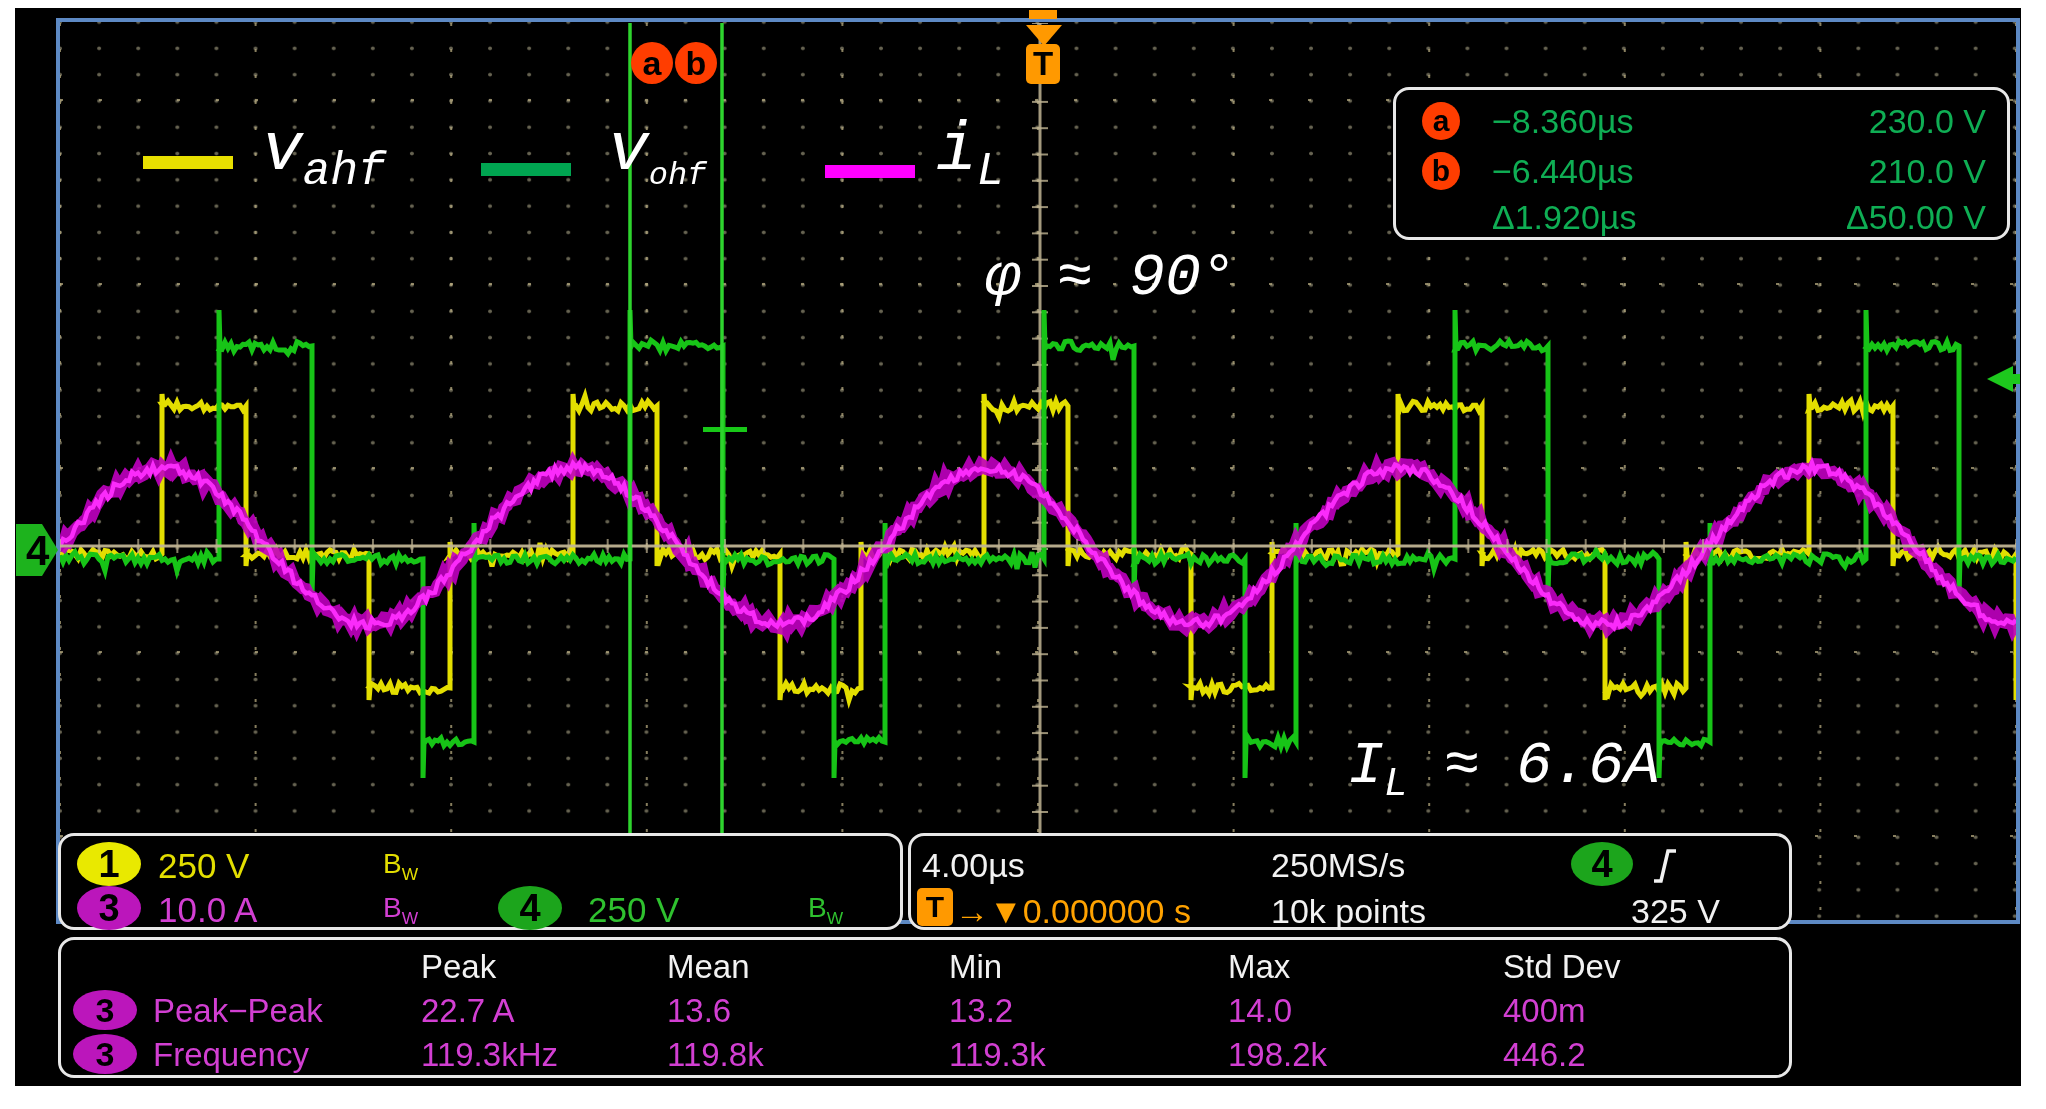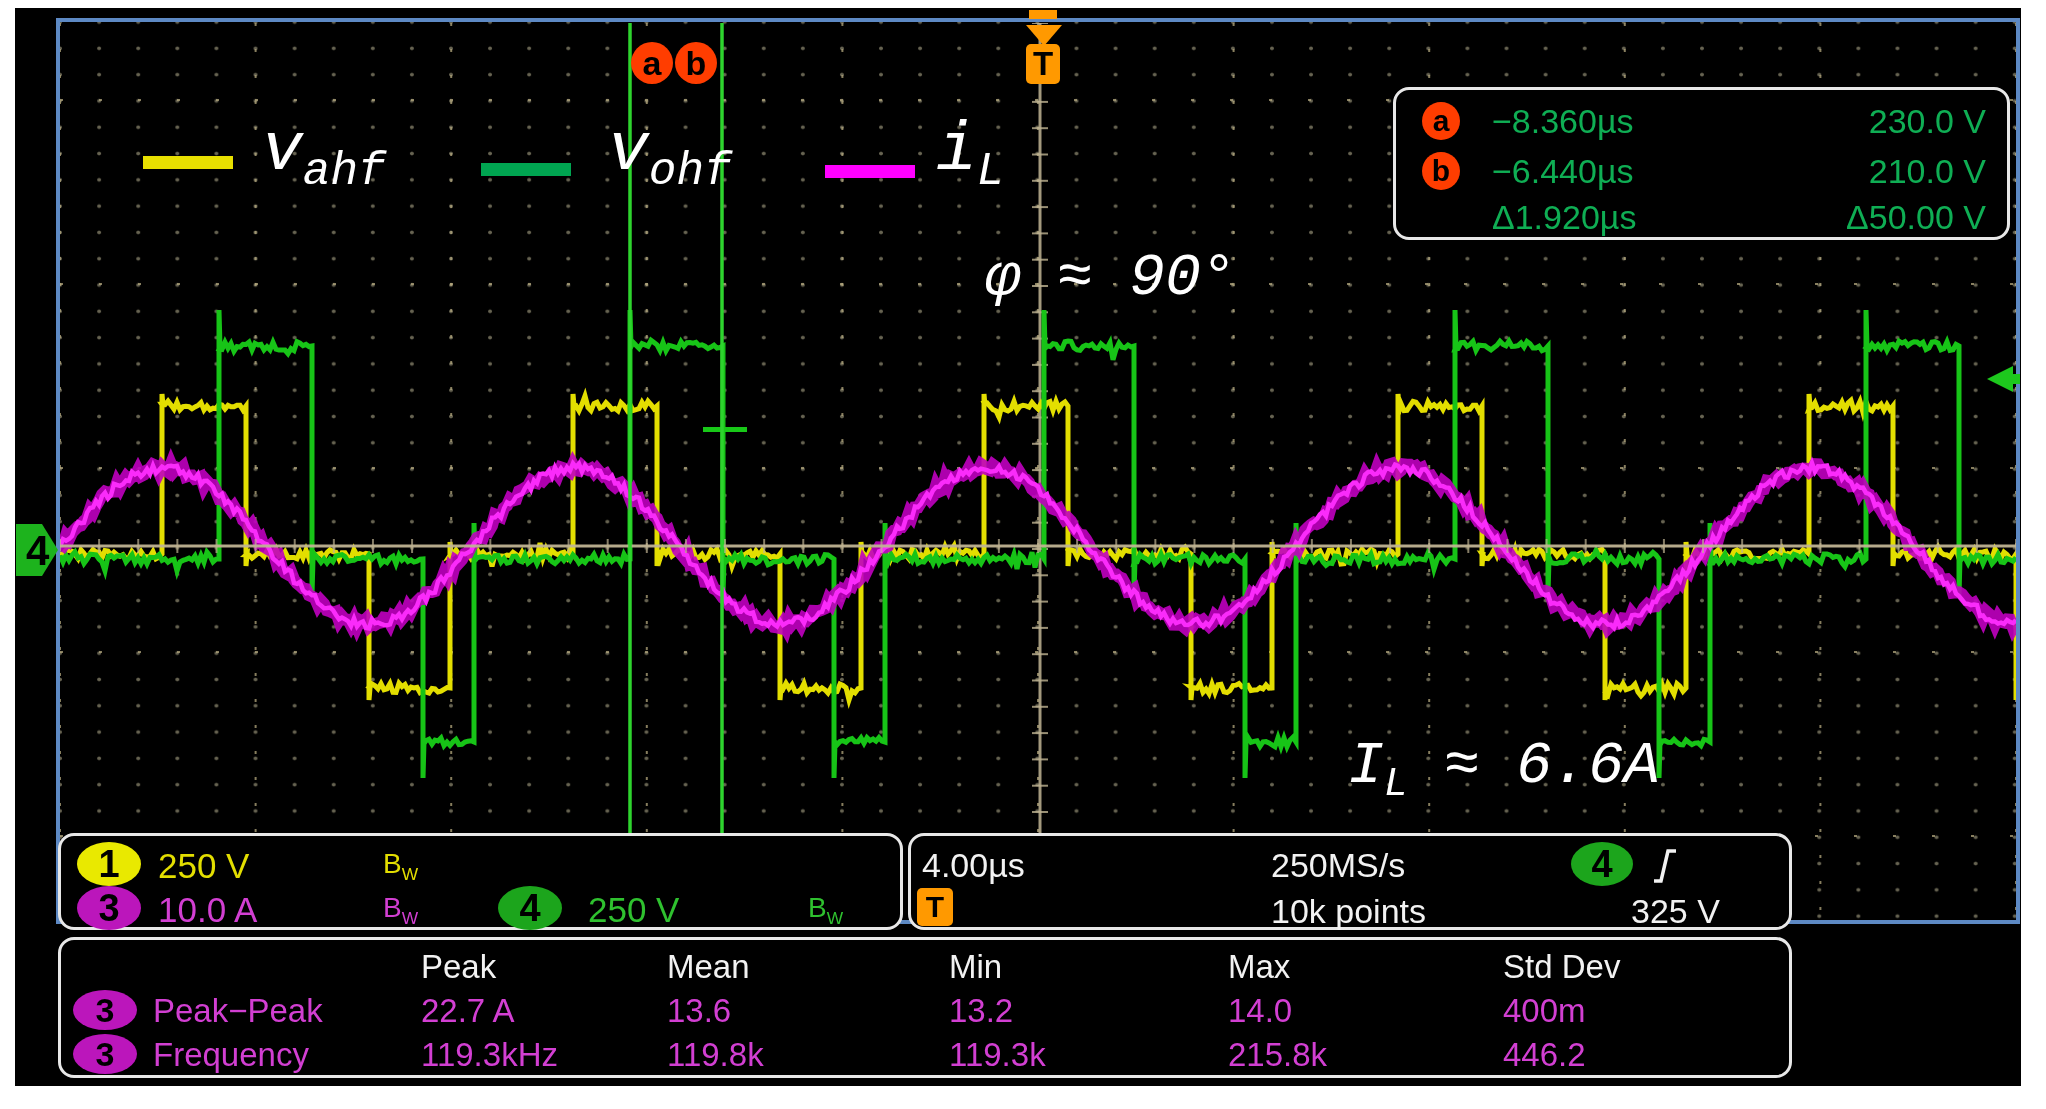--- a/index.html
+++ b/index.html
@@ -149,21 +149,21 @@
     <line x1="1955.9999999999975" y1="516" x2="1955.9999999999975" y2="530" stroke="#c0b493" stroke-width="2" opacity="0.7"></line>
     <rect x="643" y="404" width="44" height="5" fill="#18c818"></rect>
     <line x1="570" y1="0" x2="570" y2="895" stroke="#2ed42e" stroke-width="3.5"></line>
     <line x1="662" y1="0" x2="662" y2="895" stroke="#2ed42e" stroke-width="3.5"></line>
   </svg>
 
 <div class="abs swatch" style="left:143px;top:156px;background:#e8e000"></div>
 <div class="abs mathtxt" style="left:262px;top:112px;font-size:68px"><span>v</span><sub style="font-size:46px">ahf</sub></div>
 
 <div class="abs swatch" style="left:481px;top:163px;background:#00a551"></div>
-<div class="abs mathtxt" style="left:608px;top:112px;font-size:68px"><span>v</span><sub style="font-size:46px">ohf</sub></div>
+<div class="abs mathtxt" style="left:608px;top:112px;font-size:68px"><span>v</span><sub style="font-size:32px">ohf</sub></div>
 
 <div class="abs swatch" style="left:825px;top:165px;background:#ff00ff"></div>
 <div class="abs mathtxt" style="left:936px;top:112px;font-size:68px"><span>i</span><sub style="font-size:46px">L</sub></div>
 
 <div class="abs mathtxt" style="left:985px;top:244px;font-size:60px">φ ≈ 90°</div>
 <div class="abs mathtxt" style="left:1348px;top:732px;font-size:60px"><span>I</span><sub style="font-size:40px">L</sub><span> ≈ 6.6A</span></div>
 
 <div class="abs badge" style="left:631px;top:42px;width:42px;height:42px;background:#ff3d00;font-size:34px">a</div>
 <div class="abs badge" style="left:675px;top:42px;width:42px;height:42px;background:#ff3d00;font-size:34px">b</div>
 
@@ -207,20 +207,21 @@
 </div>
 
 <div class="abs roundbox" style="left:908px;top:833px;width:884px;height:97px">
   <div class="abs wht-txt" style="left:11px;top:10px">4.00µs</div>
   <div class="abs wht-txt" style="left:360px;top:10px">250MS/s</div>
   <div class="abs badge" style="left:660px;top:6px;width:62px;height:44px;background:#1ca51c;font-size:38px">4</div>
   <svg class="abs" style="left:740px;top:8px" width="28" height="42">
       <path d="M3,37 H10 L17,7 H25" stroke="#f2f2f2" stroke-width="3.5" fill="none"></path>
     </svg>
   <div class="abs sq-badge" style="left:6px;top:52px;width:36px;height:38px;background:#ff9900;font-size:30px">T</div>
+  <div class="abs org-txt" style="left:44px;top:56px">→▼0.000000 s</div>
   <div class="abs wht-txt" style="left:360px;top:56px">10k points</div>
   <div class="abs wht-txt" style="left:720px;top:56px">325 V</div>
 </div>
 
 <div class="abs roundbox" style="left:58px;top:937px;width:1734px;height:141px">
   <div class="abs hdr-txt" style="left:360px;top:8px">Peak</div>
   <div class="abs hdr-txt" style="left:606px;top:8px">Mean</div>
   <div class="abs hdr-txt" style="left:888px;top:8px">Min</div>
   <div class="abs hdr-txt" style="left:1167px;top:8px">Max</div>
   <div class="abs hdr-txt" style="left:1442px;top:8px">Std Dev</div>
@@ -234,16 +235,16 @@
     <div class="abs meas-txt" style="left:1167px;top:52px">14.0</div>
     <div class="abs meas-txt" style="left:1442px;top:52px">400m</div>
   </div>
 
   <div>
     <div class="abs badge" style="left:12px;top:94px;width:64px;height:40px;background:#bb16bb;font-size:34px">3</div>
     <div class="abs meas-txt" style="left:92px;top:96px">Frequency</div>
     <div class="abs meas-txt" style="left:360px;top:96px">119.3kHz</div>
     <div class="abs meas-txt" style="left:606px;top:96px">119.8k</div>
     <div class="abs meas-txt" style="left:888px;top:96px">119.3k</div>
-    <div class="abs meas-txt" style="left:1167px;top:96px">215.8k</div>
+    <div class="abs meas-txt" style="left:1167px;top:96px">198.2k</div>
     <div class="abs meas-txt" style="left:1442px;top:96px">446.2</div>
   </div>
 </div>
 
 </body></html>

